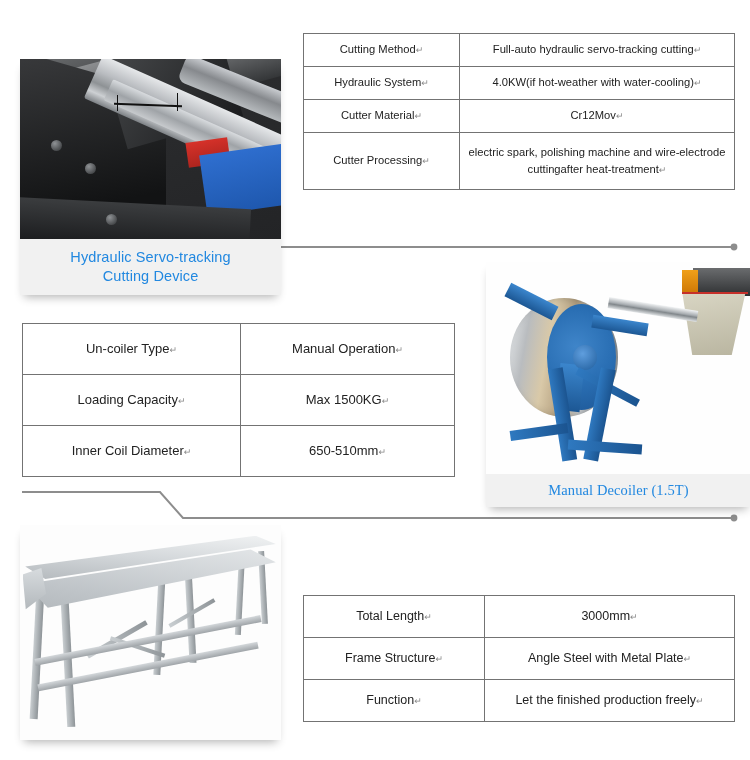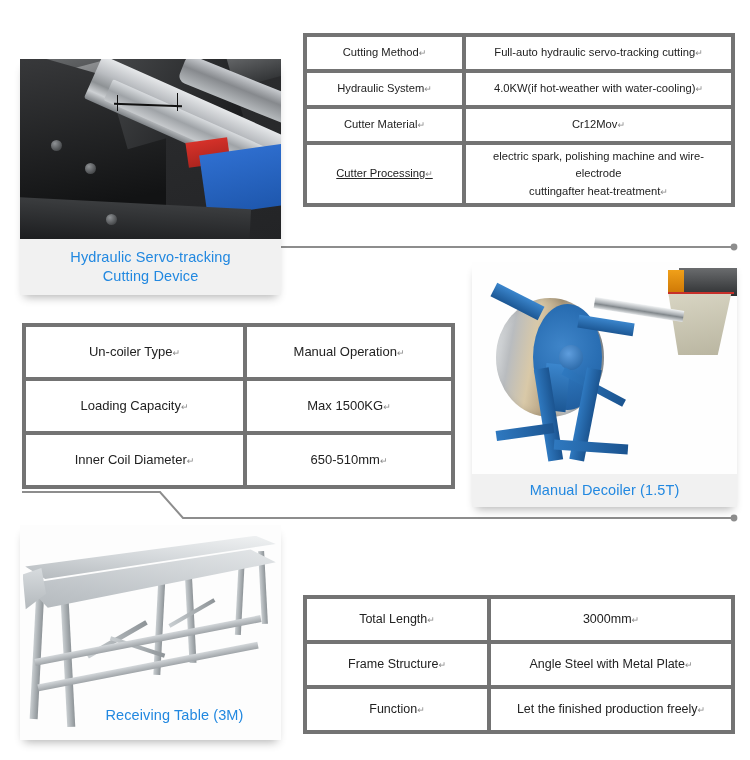--- a/index.html
+++ b/index.html
@@ -37,21 +37,21 @@
   }
 
   
   .spec-table{
     position:absolute;
     border-collapse:collapse;
     background:#fff;
     table-layout:fixed;
   }
   .spec-table td{
-    border:4px solid #737373;
+    border:1px solid #737373;
     text-align:center;
     vertical-align:middle;
     font-size:11.2px;
     color:#222;
     padding:3px 5px;
     line-height:1.55;
     font-family:"Liberation Sans", sans-serif;
   }
   .spec-table td.k{font-weight:400;}
   .spec-table td.v{font-weight:400;}
@@ -207,21 +207,21 @@
     </tr>
     <tr>
       <td class="k" style="height:26px;"><span>Hydraulic System</span><span class="cr">↵</span></td>
       <td class="v"><span>4.0KW(if hot-weather with water-cooling)</span><span class="cr">↵</span></td>
     </tr>
     <tr>
       <td class="k" style="height:26px;"><span>Cutter Material</span><span class="cr">↵</span></td>
       <td class="v"><span>Cr12Mov</span><span class="cr">↵</span></td>
     </tr>
     <tr>
-      <td class="k" style="height:50px;text-decoration:underline;"><span>Cutter Processing</span><span class="cr">↵</span></td>
+      <td class="k" style="height:50px;"><span>Cutter Processing</span><span class="cr">↵</span></td>
       <td class="v">
         <div>electric spark, polishing machine and wire-electrode</div>
         <div><span>cuttingafter heat-treatment</span><span class="cr">↵</span></div>
       </td>
     </tr>
   </tbody>
     </table>
 
   <table class="spec-table" style="left:22px;top:323px;width:433px;">
     <tbody>
@@ -233,21 +233,21 @@
       <td class="k" style="height:44px;font-size:13px;"><span>Loading Capacity</span><span class="cr">↵</span></td>
       <td class="v" style="font-size:13px;"><span>Max 1500KG</span><span class="cr">↵</span></td>
     </tr>
     <tr>
       <td class="k" style="height:44px;font-size:13px;"><span>Inner Coil Diameter</span><span class="cr">↵</span></td>
       <td class="v" style="font-size:13px;"><span>650-510mm</span><span class="cr">↵</span></td>
     </tr>
   </tbody>
     </table>
 
-  <div class="card" style="left:472px;top:262px;width:265px;height:245px;">
+  <div class="card" style="left:486px;top:262px;width:265px;height:245px;font-family:Liberation Serif, serif;">
     <div class="photo" style="height:212px;">
       <div class="dec-photo">
         <div class="mach"></div>
         <div class="orange"></div>
         <div class="hopper"></div>
         <div class="redline"></div>
         <div class="strip"></div>
         <div class="coil"></div>
         <div class="arm a1"></div>
         <div class="coilface"></div>
@@ -278,23 +278,20 @@
         <div class="leg x1"></div>
         <div class="leg x2"></div>
         <div class="leg x3"></div>
         <div class="beam b1"></div>
         <div class="beam b2"></div>
         <div class="deck"></div>
         <div class="top"></div>
         <div class="lip"></div>
       </div>
     </div>
-    <div class="caption" style="height:48px;background:transparent;justify-content:center;">
-      <span style="margin-left:48px;">Receiving Table (3M)</span>
-    </div>
   </div>
 
   <table class="spec-table" style="left:303px;top:595px;width:432px;">
     <tbody>
         <tr>
       <td class="k" style="width:170px;height:35px;font-size:12.5px;"><span>Total Length</span><span class="cr">↵</span></td>
       <td class="v" style="font-size:12.5px;"><span>3000mm</span><span class="cr">↵</span></td>
     </tr>
     <tr>
       <td class="k" style="height:35px;font-size:12.5px;"><span>Frame Structure</span><span class="cr">↵</span></td>

